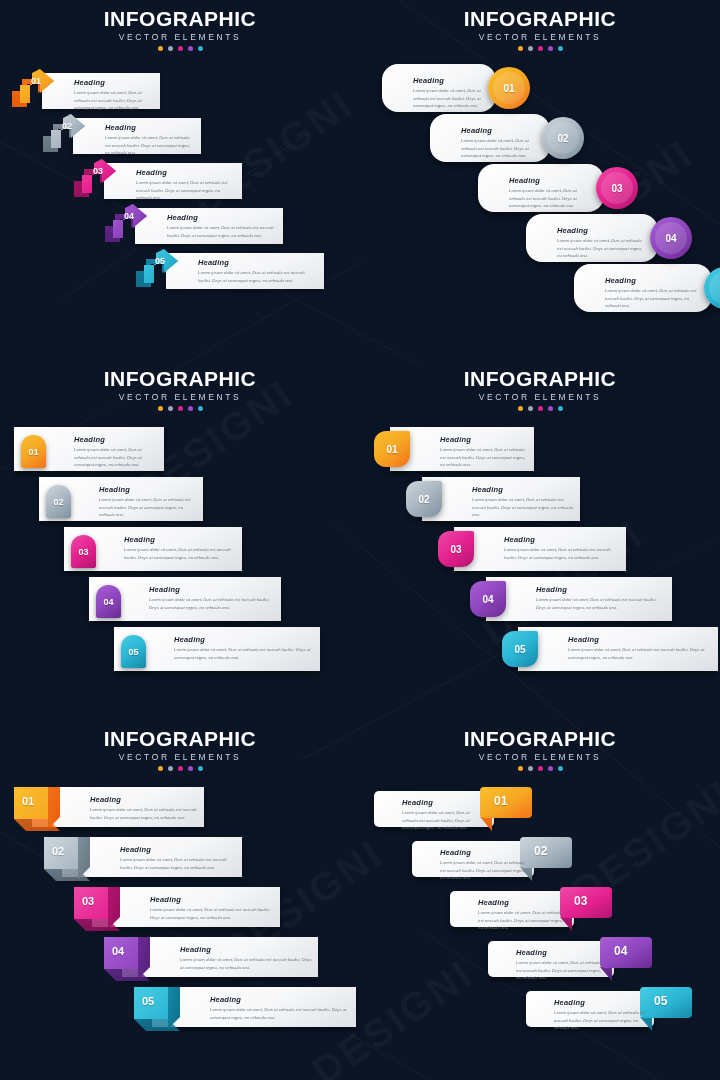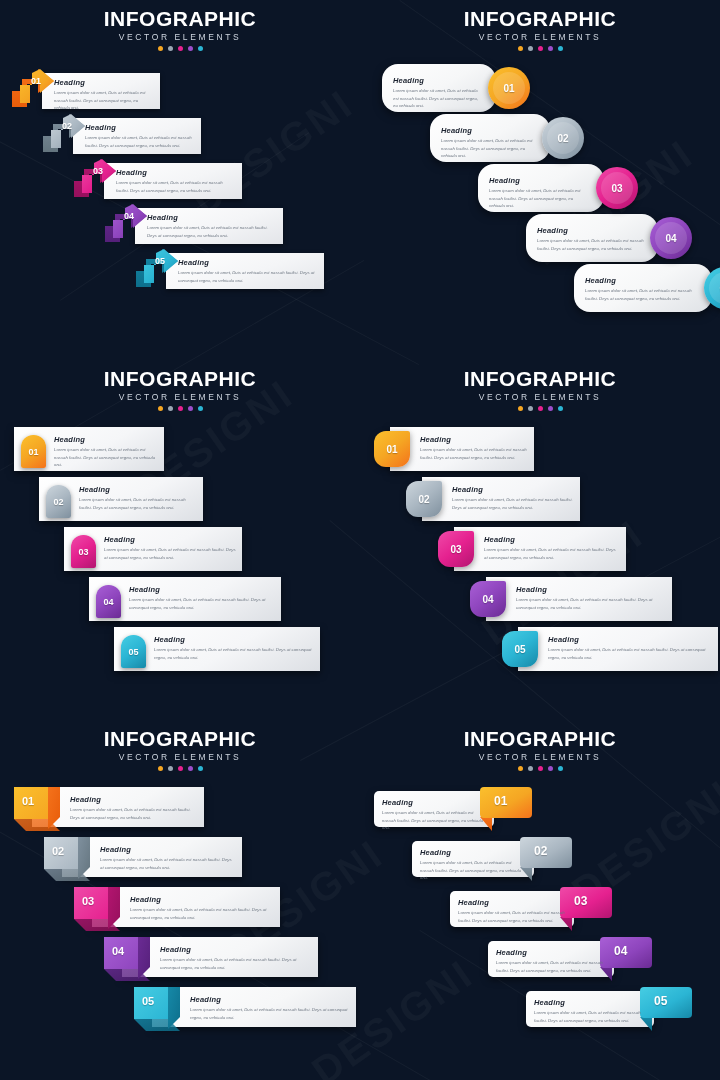--- a/index.html
+++ b/index.html
@@ -41,21 +41,21 @@
   }
   .hdr .sub {
     color:#cfd6e0; font-size:8.5px; letter-spacing:2.6px; margin-top:2px;
   }
   .dots { margin-top:4px; display:flex; justify-content:center; gap:5px; }
   .dots i { width:5px; height:5px; border-radius:50%; display:block; }
 
   .items { position:relative; margin-top:10px; }
 
   
-  .card-txt { position:relative; z-index:3; }
+  .card-txt { position:relative; z-index:3;margin-left:20px; }
   .hd {
     font-style:italic; font-weight:bold; color:#1c2330;
     font-size:7.5px; letter-spacing:.2px;
   }
   .bd {
     font-style:italic; color:#6d7682; font-size:4.3px; line-height:1.75;
     margin-top:2px;
   }
   .num {
     color:#ffffff; font-weight:bold; font-style:italic;

